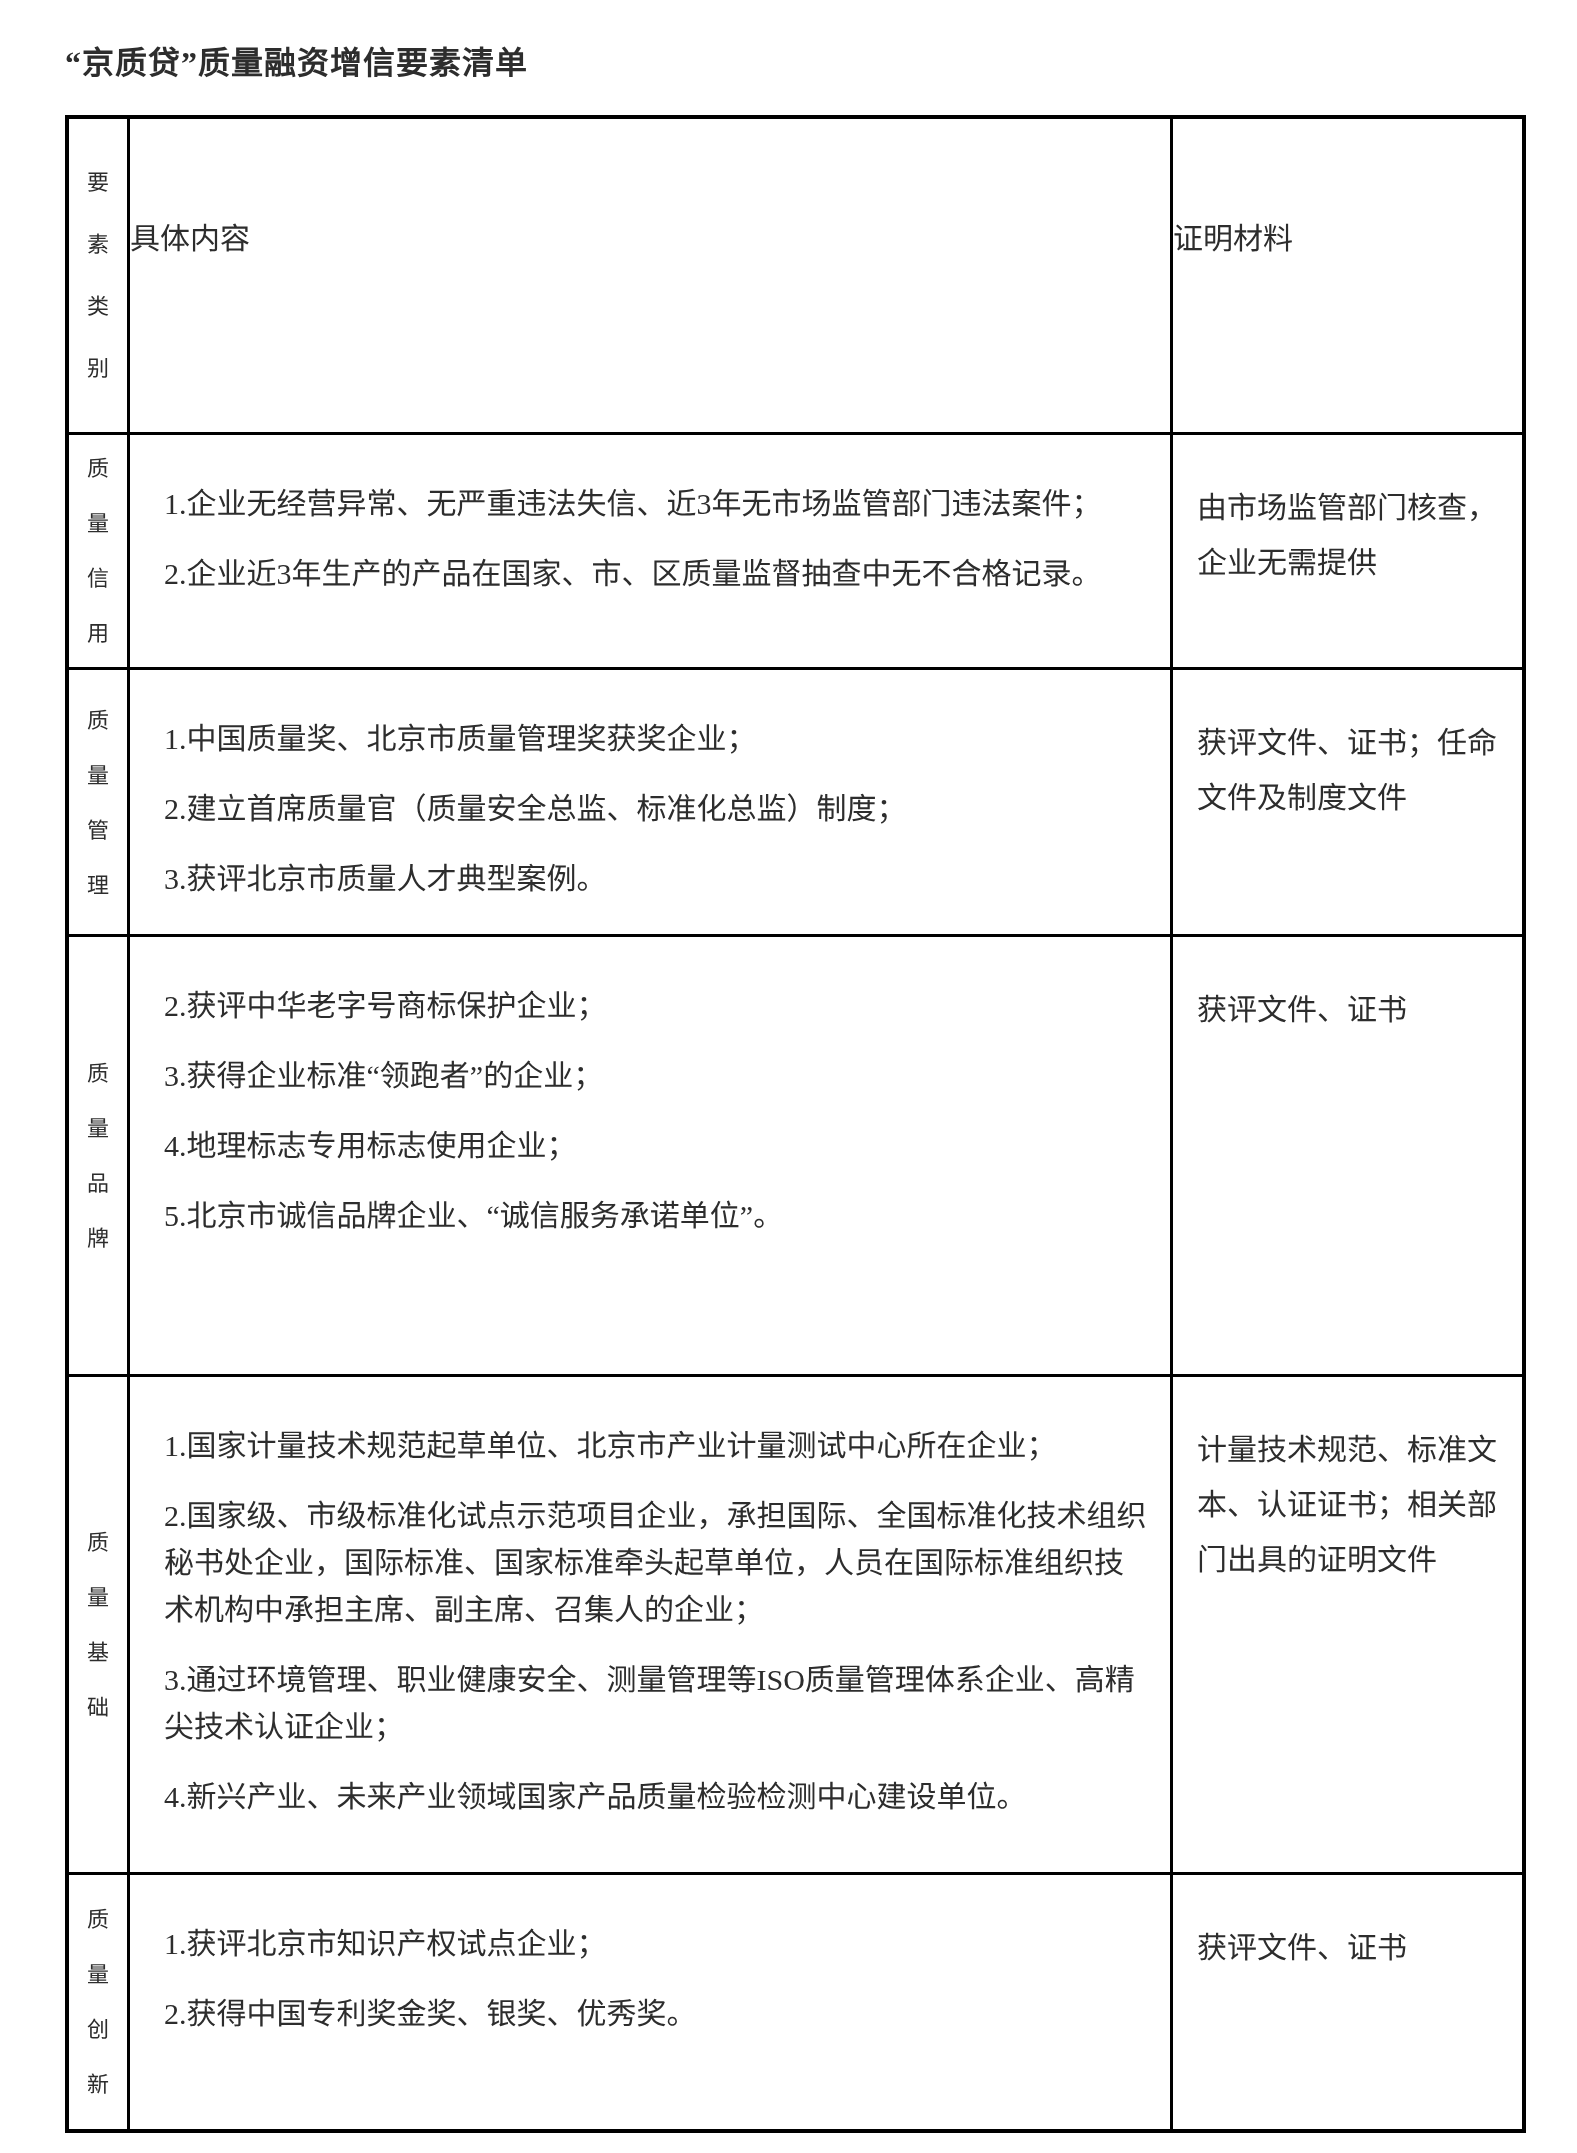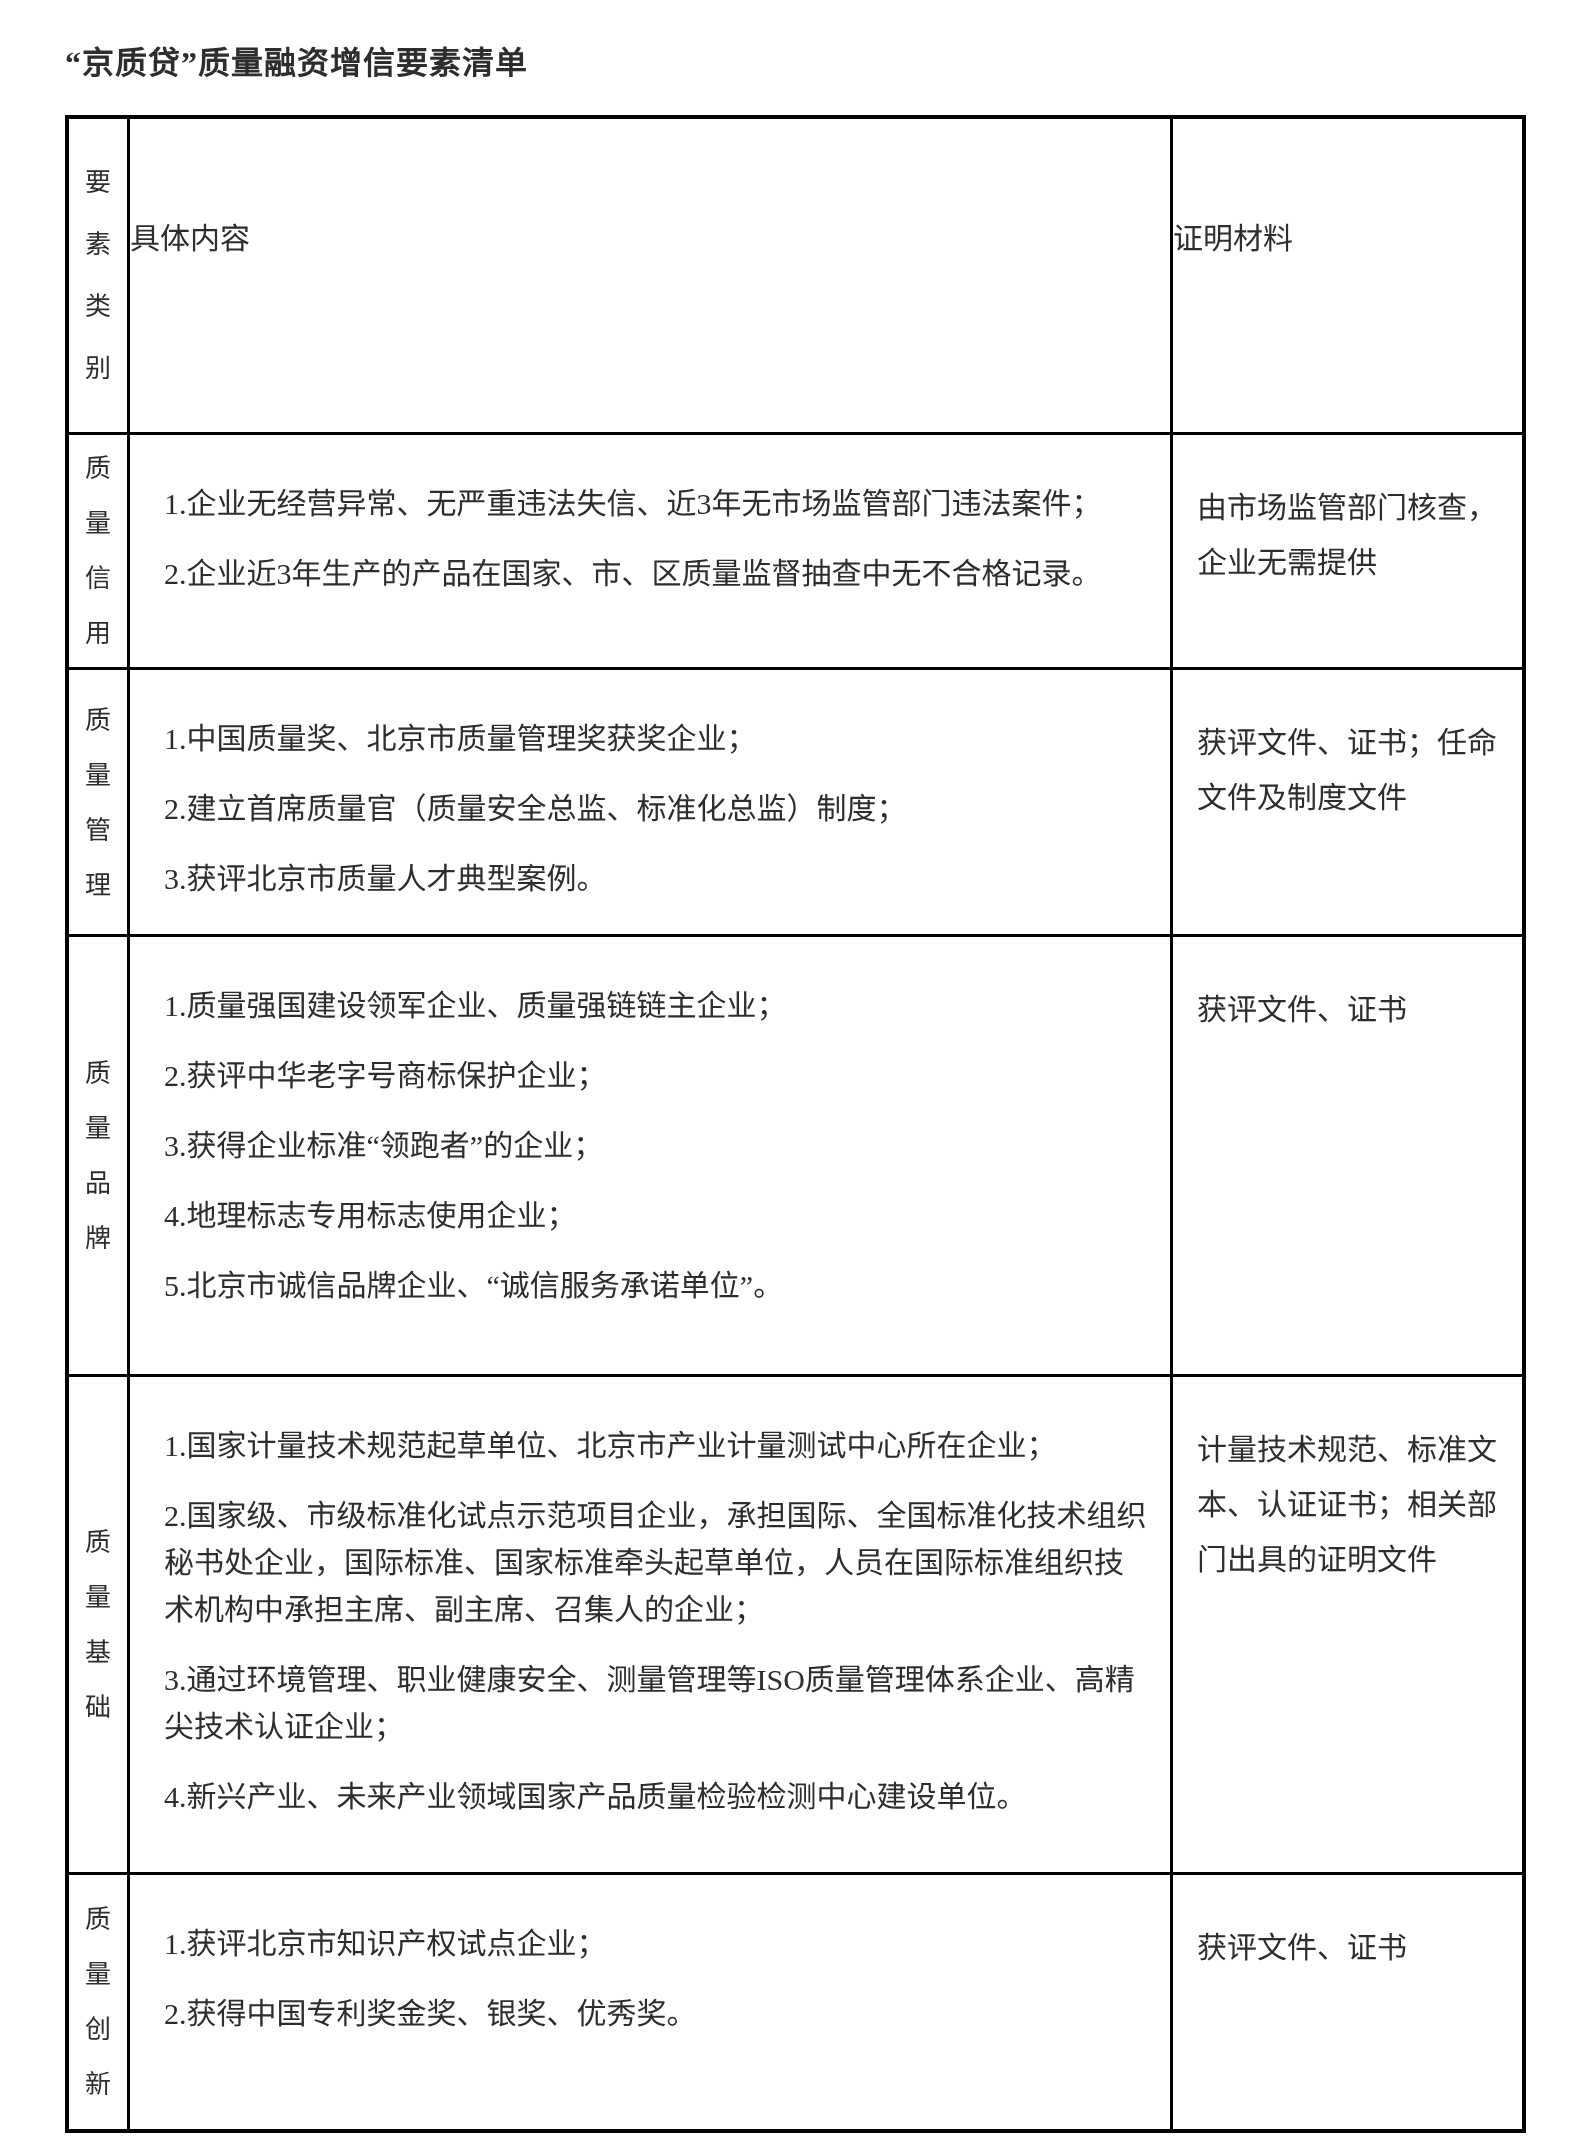--- a/index.html
+++ b/index.html
@@ -36,21 +36,21 @@
     border-top:3px solid var(--border);
   }
   .row:first-child{ border-top:none; }
   .cell{ border-left:3px solid var(--border); overflow:visible; }
   .cell.c1{ border-left:none; display:flex; align-items:center; justify-content:center; }
   
   .vlabel{
     width:34px;
     text-align:center;
     word-break:break-all;
-    font-size:26px;
+    font-size:22px;
     line-height:55px;
   }
   .hc1 .vlabel{ line-height:62px; }
   .hcell{
     display:flex;
     justify-content:flex-start;
     align-items:flex-start;
     padding-top:103px;
     font-size:30px;
     line-height:34px;
@@ -111,21 +111,20 @@
       </div>
       <div class="cell c3 proof-cell">
         <p class="proof">获评文件、证书；任命文件及制度文件</p>
       </div>
     </div>
     <div class="row" style="height:440px">
       <div class="cell c1">
         <div class="vlabel">质量品牌</div>
       </div>
       <div class="cell c2 content-cell">
-        <p class="item">1.质量强国建设领军企业、质量强链链主企业；</p>
         <p class="item">2.获评中华老字号商标保护企业；</p>
         <p class="item">3.获得企业标准“领跑者”的企业；</p>
         <p class="item">4.地理标志专用标志使用企业；</p>
         <p class="item">5.北京市诚信品牌企业、“诚信服务承诺单位”。</p>
       </div>
       <div class="cell c3 proof-cell">
         <p class="proof">获评文件、证书</p>
       </div>
     </div>
     <div class="row" style="height:498px">

